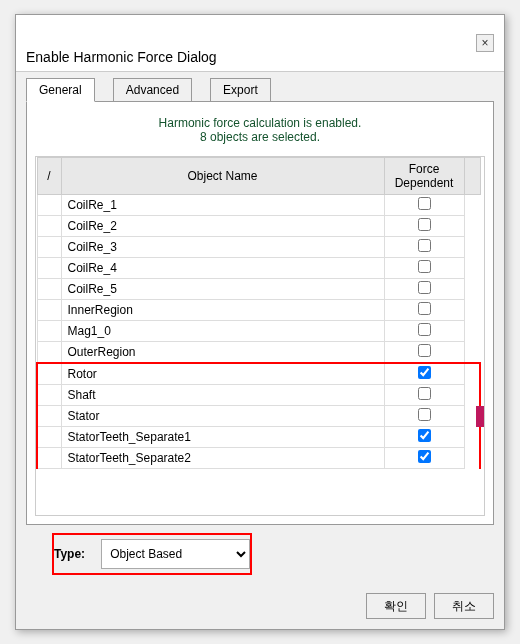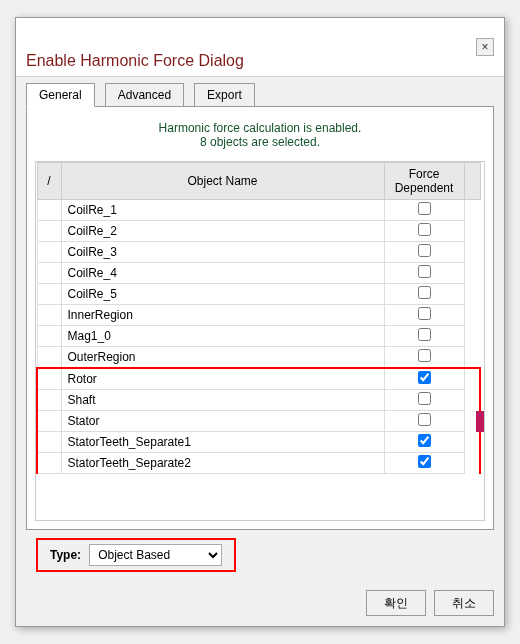--- a/index.html
+++ b/index.html
@@ -21,40 +21,40 @@
     }
     .title-bar {
       background: #fff;
       border-bottom: 1px solid #ccc;
       padding: 6px 10px;
       display: flex;
       align-items: center;
       justify-content: space-between;
     }
     .title-bar-text {
-      font-size: 16px;
-      color: #7f1d1d;
+      font-size: 14px;
+      color: #000000;
       margin-top: 28px;
     }
     .close-btn {
       width: 18px;
       height: 18px;
       background: #f0f0f0;
       border: 1px solid #aaa;
       cursor: pointer;
       display: flex;
       align-items: center;
       justify-content: center;
       font-size: 12px;
       color: #333;
     }
     .tab-bar {
       padding: 6px 10px 0;
       display: flex;
-      gap: 8px;
+      gap: 16px;
       background: #f0f0f0;
     }
     .tab {
       padding: 4px 12px;
       border: 1px solid #999;
       border-bottom: none;
       background: #f0f0f0;
       cursor: pointer;
       font-size: 12px;
       margin-right: 2px;
@@ -111,41 +111,41 @@
     tbody td.check-col {
       text-align: center;
       width: 80px;
     }
     tbody td.index-col {
       width: 24px;
       text-align: center;
       color: #666;
     }
     .type-row {
-      margin: 8px 10px;
-      display: flex;
-      align-items: center;
-      gap: 8px;
-      padding: 4px 12px;
+      margin: 8px 26px;
+      display: flex;
+      align-items: center;
+      gap: 16px;
+      padding: 4px 0;
       border: 2px solid red;
       background: #f0f0f0;
       width: 200px;
     }
     .type-label {
       font-size: 12px;
       font-weight: bold;
       white-space: nowrap;
     }
     .type-select {
       flex: 1;
       font-size: 12px;
       padding: 2px 4px;
       border: 1px solid #aaa;
       background: #fff;
-      height: 22px;
+      height: 30px;
     }
     .footer {
       display: flex;
       justify-content: flex-end;
       padding: 10px 10px;
       gap: 8px;
       background: #f0f0f0;
     }
     .btn {
       min-width: 60px;

